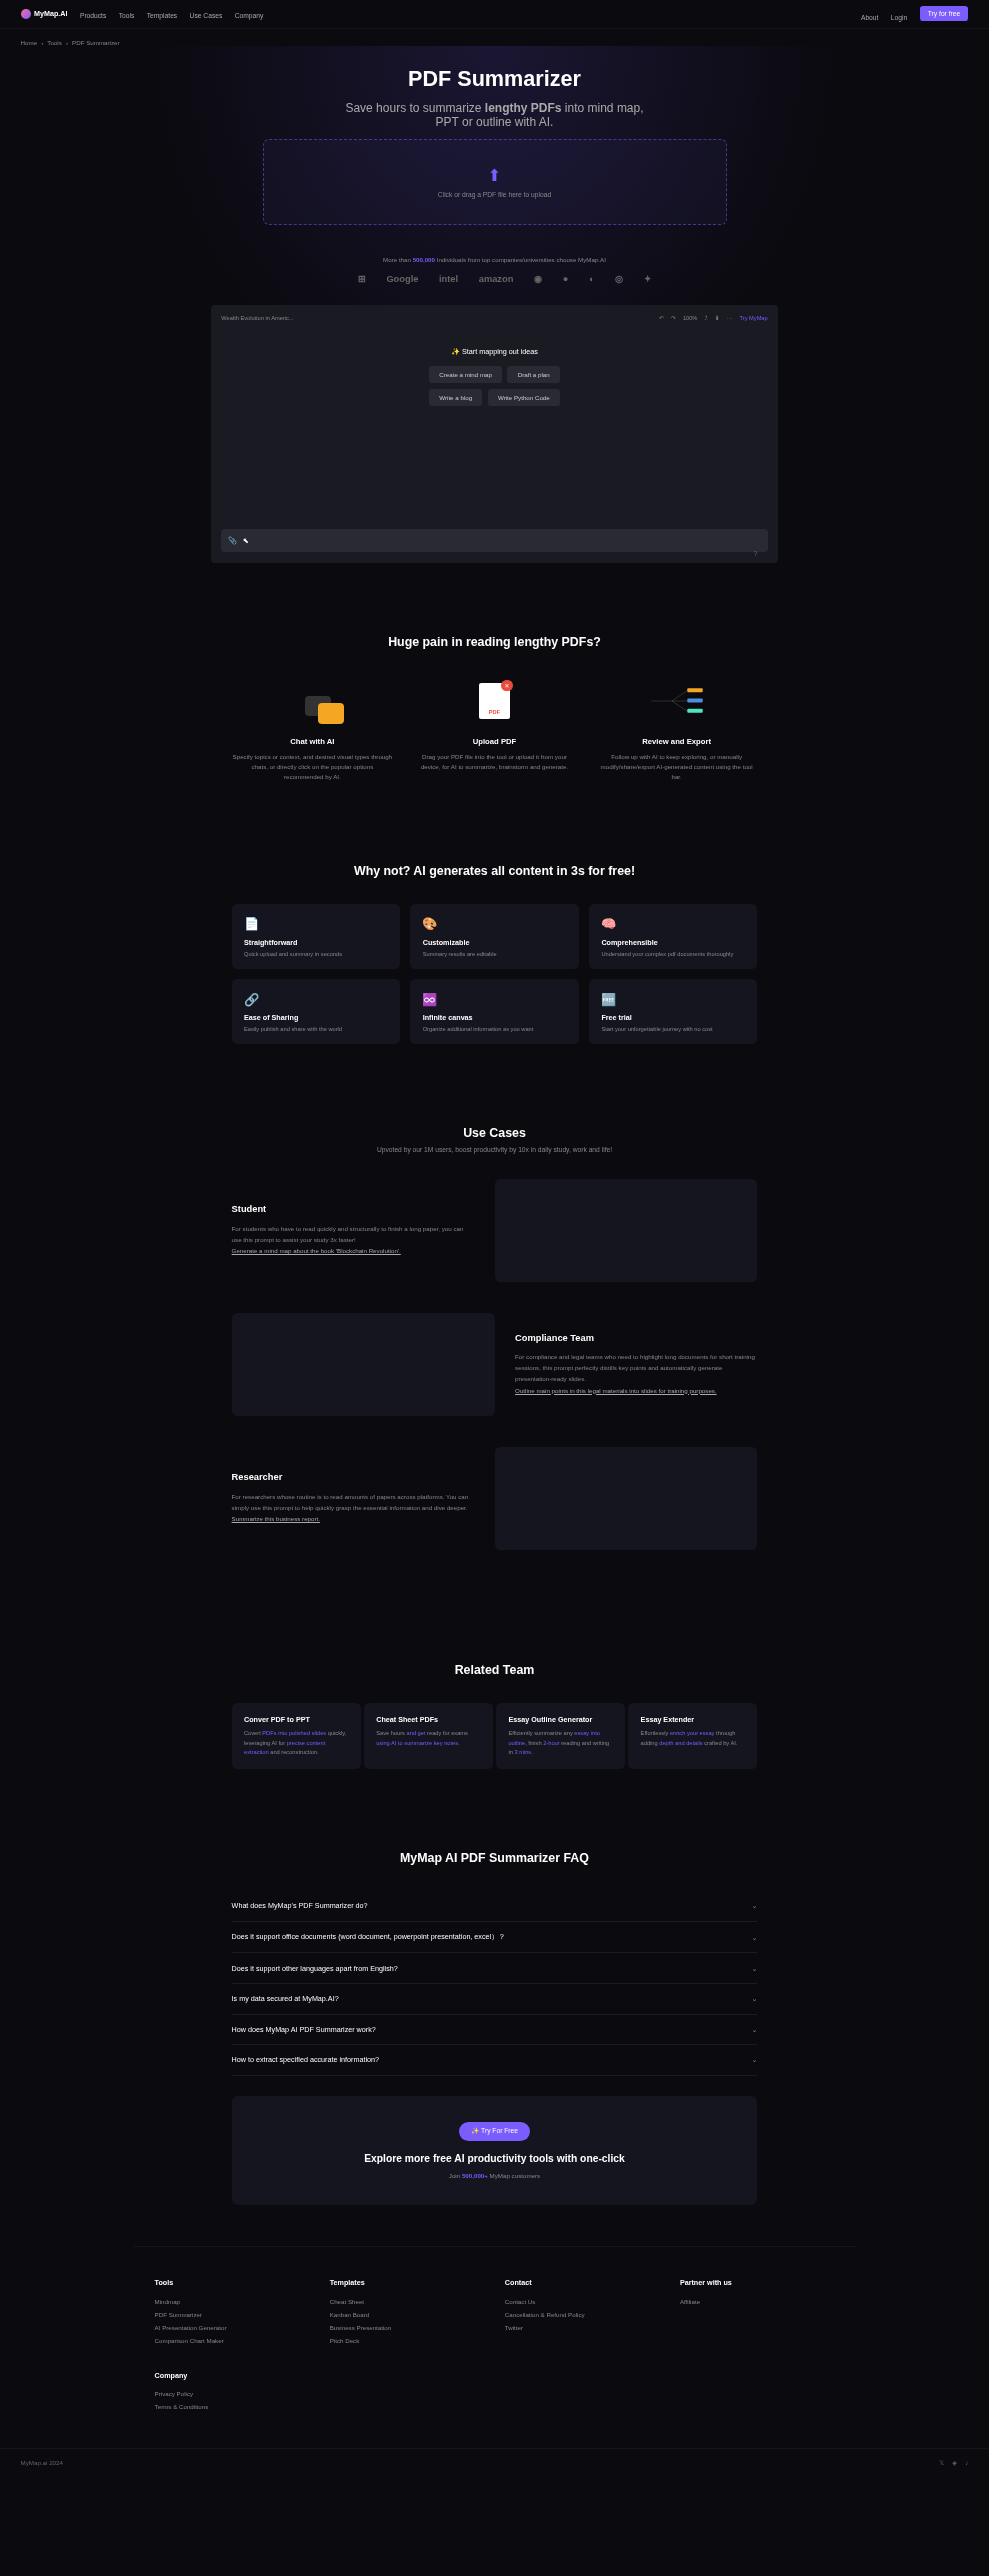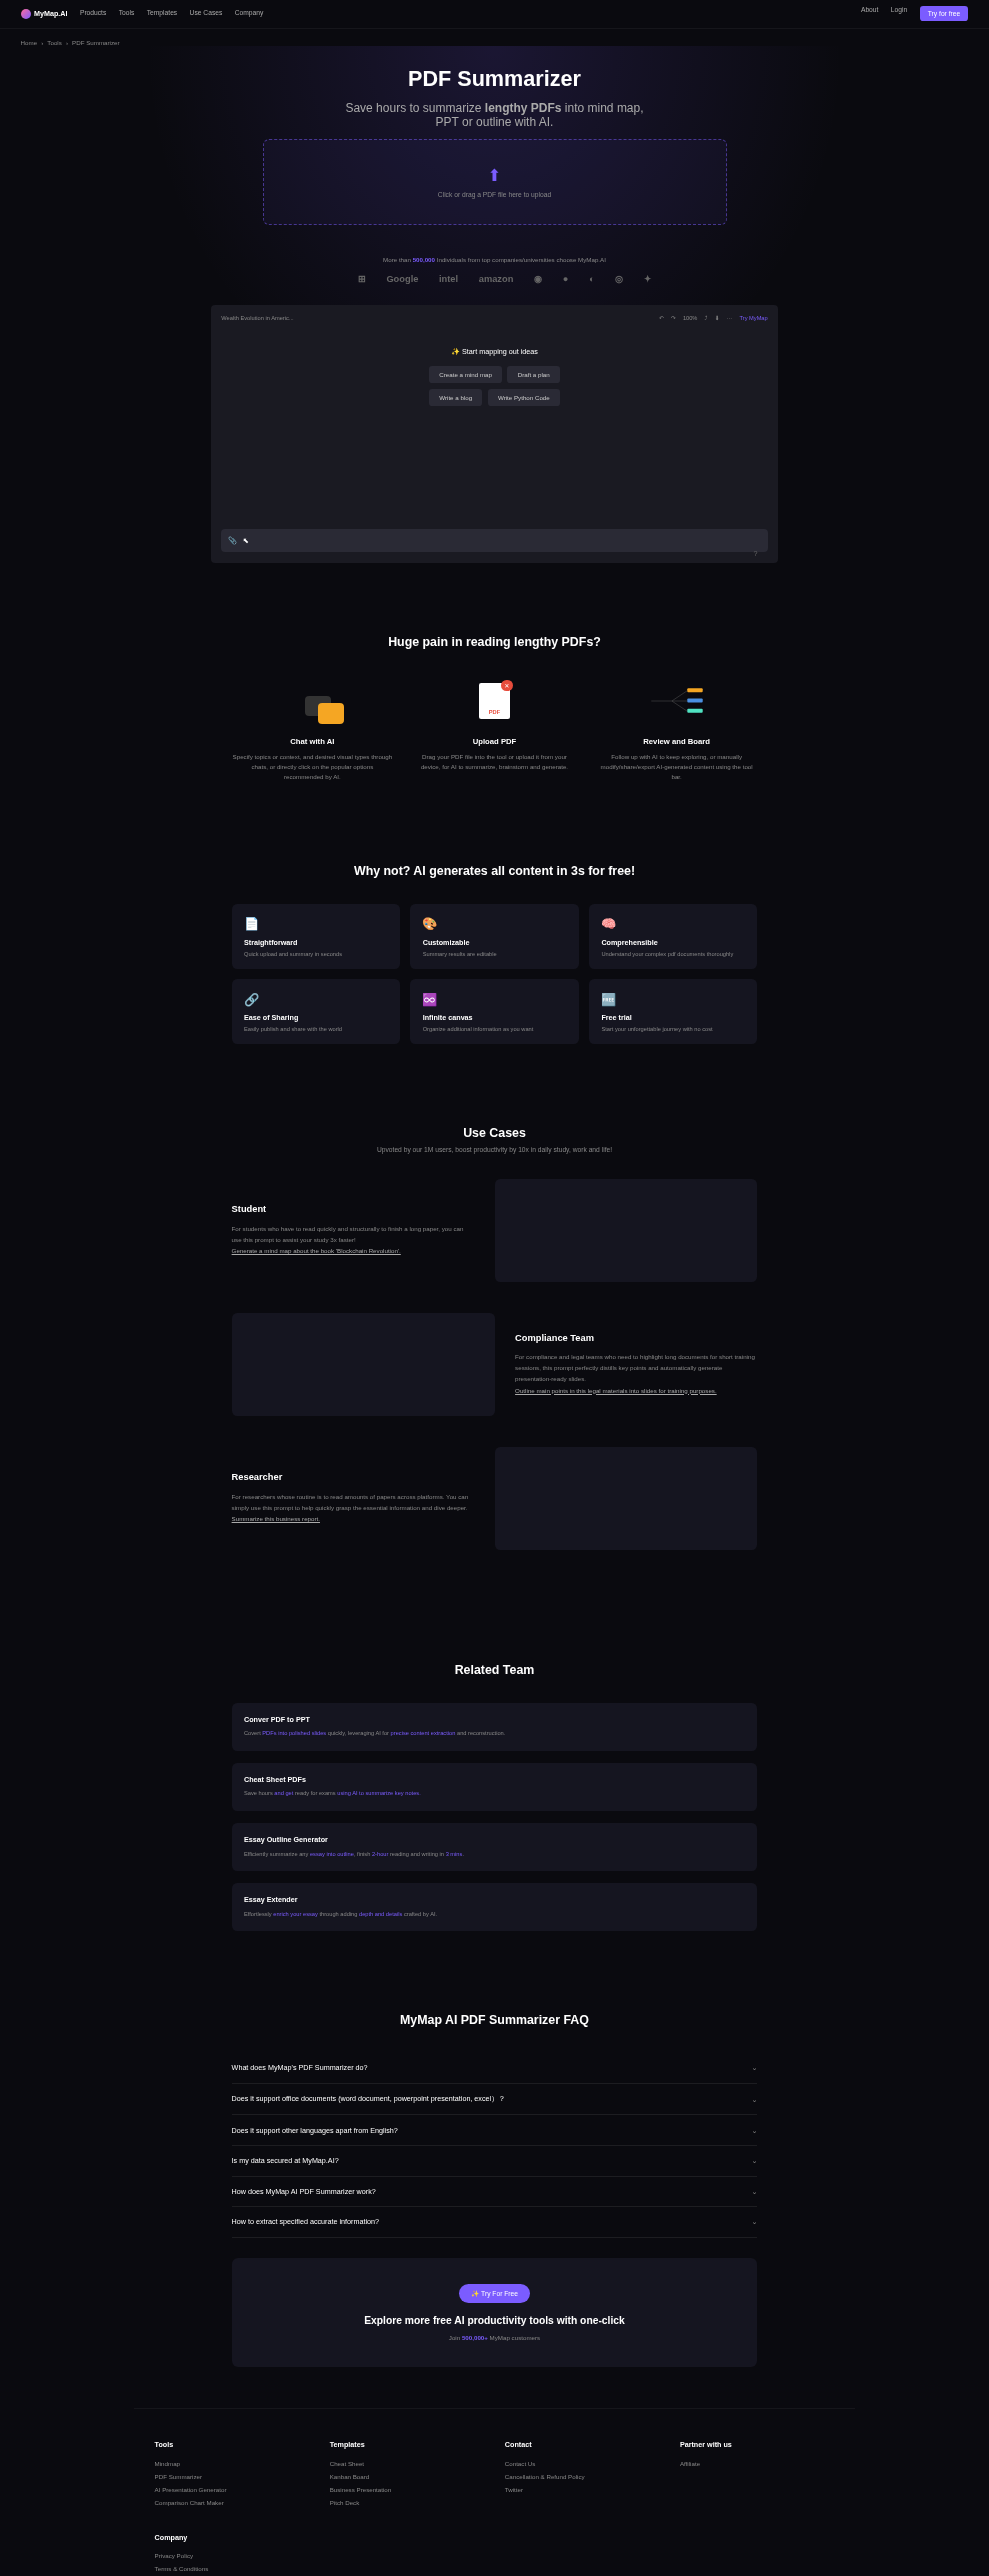--- a/index.html
+++ b/index.html
@@ -1,19 +1,19 @@
 <!DOCTYPE html>
 <html style="font-size:8.2px"><head>
 <meta charset="utf-8">
 <style>
 *{margin:0;padding:0;box-sizing:border-box}
 body{background:#0a0a0f;color:#fff;font-family:-apple-system,BlinkMacSystemFont,sans-serif;font-size:7.2px}
 a{text-decoration:none;color:inherit}
 .nav{display:flex;justify-content:space-between;align-items:center;padding:6.2px 20.6px;border-bottom:0.5px solid rgba(255,255,255,0.05)}
-.nav-left,.nav-right{display:flex;align-items:flex-start;gap:12.4px}
+.nav-left,.nav-right{display:flex;align-items:flex-end;gap:12.4px}
 .logo{display:flex;align-items:center;gap:3.1px;font-weight:600}
 .logo-icon{width:10.3px;height:10.3px;background:linear-gradient(135deg,#ff6b9d,#7b5cff);border-radius:50%}
 .nav-link{color:#aaa;font-size:6.7px;cursor:pointer}
 .btn-primary{background:#7b5cff;color:#fff;padding:4.1px 8.2px;border-radius:3.1px;font-size:6.7px;font-weight:500;border:none;cursor:pointer}
 .breadcrumb{padding:10.3px 20.6px 0;display:flex;gap:4.1px;font-size:6.2px;color:#888}
 .hero{text-align:center;padding:20.6px 10.3px 31px;background:radial-gradient(ellipse at top,rgba(123,92,255,0.15),transparent 50%)}
 .hero h1{font-size:21.6px;font-weight:700;margin-bottom:8.2px}
 .hero-sub{color:#aaa;font-size:12px;max-width:309px;margin:0 auto 10px}
 .upload-box{max-width:464px;margin:0 auto;border:0.5px dashed rgba(123,92,255,0.5);border-radius:6.2px;padding:26px;background:rgba(123,92,255,0.05);cursor:pointer}
 .upload-icon{font-size:16.5px;color:#7b5cff;margin-bottom:6.2px}
@@ -43,21 +43,21 @@
 .feature h4{font-size:7.2px;font-weight:600;margin-bottom:4.1px}
 .feature p{font-size:5.7px;color:#888}
 .usecase-sub{text-align:center;color:#888;font-size:6.7px;margin-top:-20.6px;margin-bottom:26px}
 .usecase{display:flex;gap:20.6px;align-items:center;margin-bottom:31px}
 .usecase.reverse{flex-direction:row-reverse}
 .usecase-text{flex:1}
 .usecase-text h3{font-size:9.3px;font-weight:600;margin-bottom:8.2px}
 .usecase-text p{font-size:6.2px;color:#888;line-height:1.8}
 .usecase-text .link{text-decoration:underline;color:#aaa}
 .usecase-img{flex:1;background:#151520;border-radius:5.2px;min-height:103px;padding:10.3px}
-.related{display:grid;grid-template-columns:repeat(1,1fr);gap:12px}
+.related{display:grid;grid-template-columns:repeat(4,1fr);gap:3px}
 .related-card{background:#151520;border-radius:5.2px;padding:12.4px}
 .related-card h4{font-size:7.2px;font-weight:600;margin-bottom:5.2px}
 .related-card p{font-size:5.7px;color:#888;line-height:1.6}
 .related-card .hl{color:#7b5cff}
 .faq-item{border-bottom:0.5px solid rgba(255,255,255,0.08);padding:10.3px 0;display:flex;justify-content:space-between;align-items:center;cursor:pointer}
 .faq-item span{font-size:7.2px}
 .faq-chevron{color:#888}
 .cta-box{background:#151520;border-radius:6.2px;padding:26px;text-align:center;margin-top:20.6px}
 .cta-btn{background:#7b5cff;color:#fff;padding:5.2px 12.4px;border-radius:10.3px;font-size:6.7px;border:none;cursor:pointer;margin-bottom:12.4px}
 .cta-box h3{font-size:10.3px;font-weight:600;margin-bottom:8.2px}
@@ -187,21 +187,21 @@
           <svg width="62" height="36" viewBox="0 0 120 70">
             <line x1="10" y1="35" x2="50" y2="35" stroke="#555" stroke-width="1"></line>
             <line x1="50" y1="35" x2="80" y2="15" stroke="#555" stroke-width="1"></line>
             <line x1="50" y1="35" x2="80" y2="35" stroke="#555" stroke-width="1"></line>
             <line x1="50" y1="35" x2="80" y2="55" stroke="#555" stroke-width="1"></line>
             <rect x="80" y="10" width="30" height="8" fill="#f5a623" rx="2"></rect>
             <rect x="80" y="30" width="30" height="8" fill="#4a90e2" rx="2"></rect>
             <rect x="80" y="50" width="30" height="8" fill="#50e3c2" rx="2"></rect>
           </svg>
         </div>
-<h3>Review and Board</h3>
+<h3>Review and Export</h3>
 <p>Follow up with AI to keep exploring, or manually modify/share/export AI-generated content using the tool bar.</p>
 </div>
 </div>
 </section>
 
 <section class="section">
 <h2>Why not? AI generates all content in 3s for free!</h2>
 <div class="features" id="features-grid">
       <div class="feature">
         <div class="feature-icon">📄</div>

